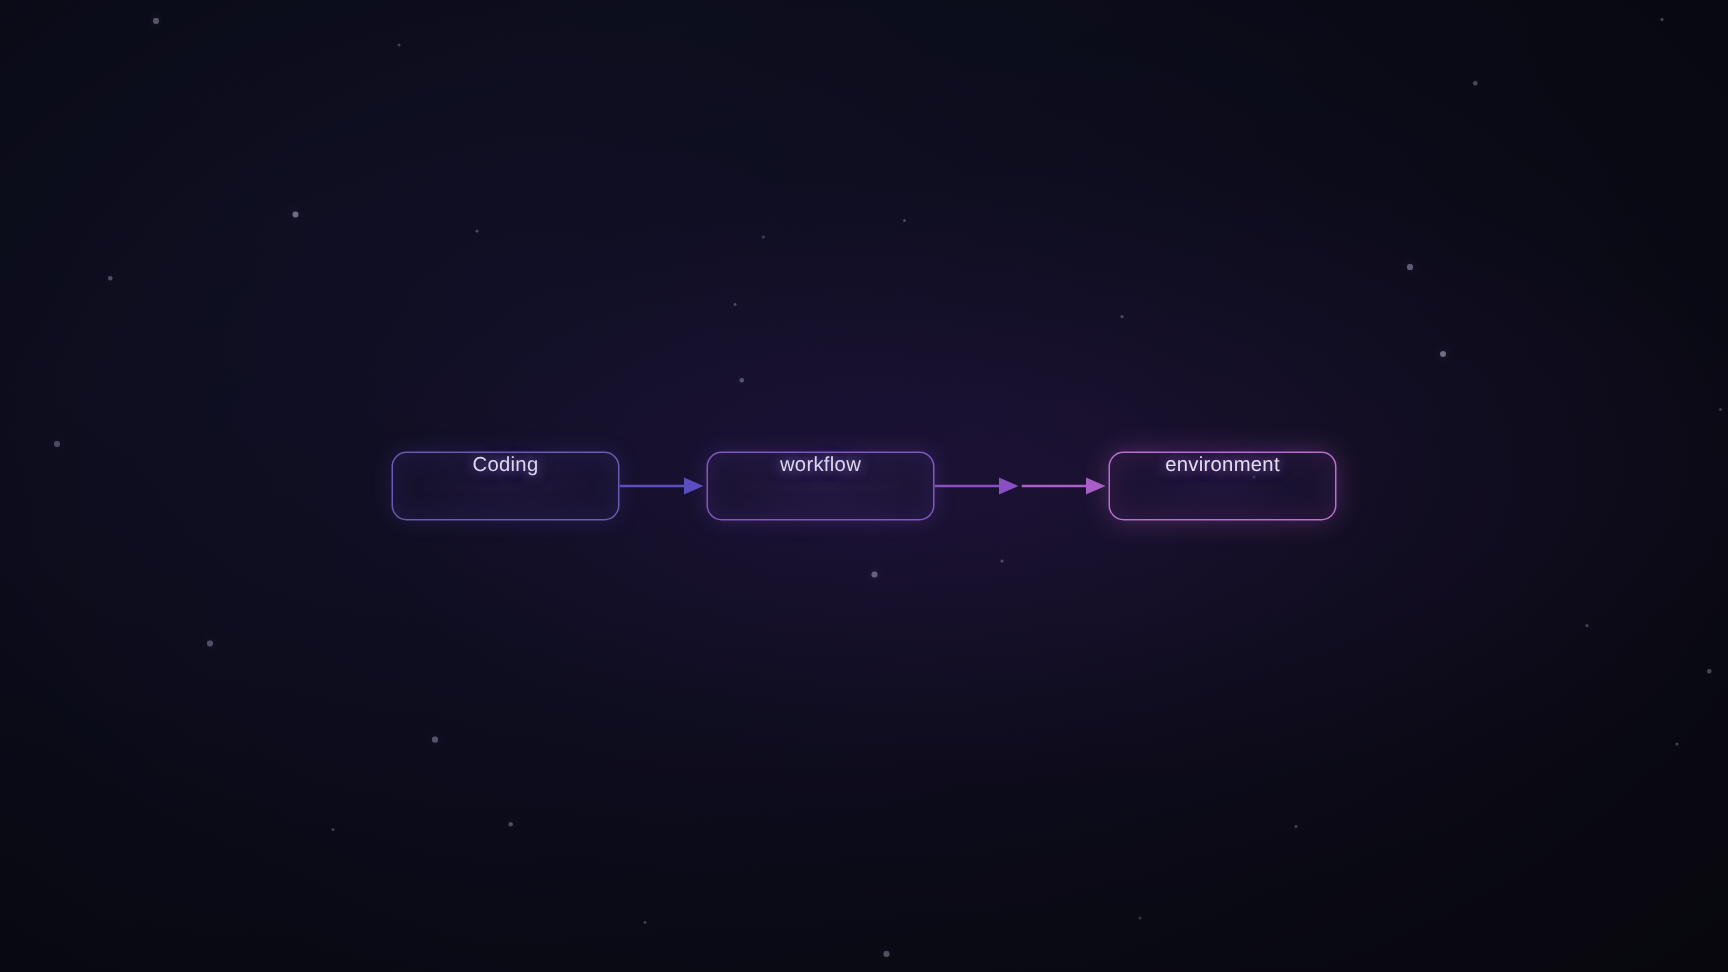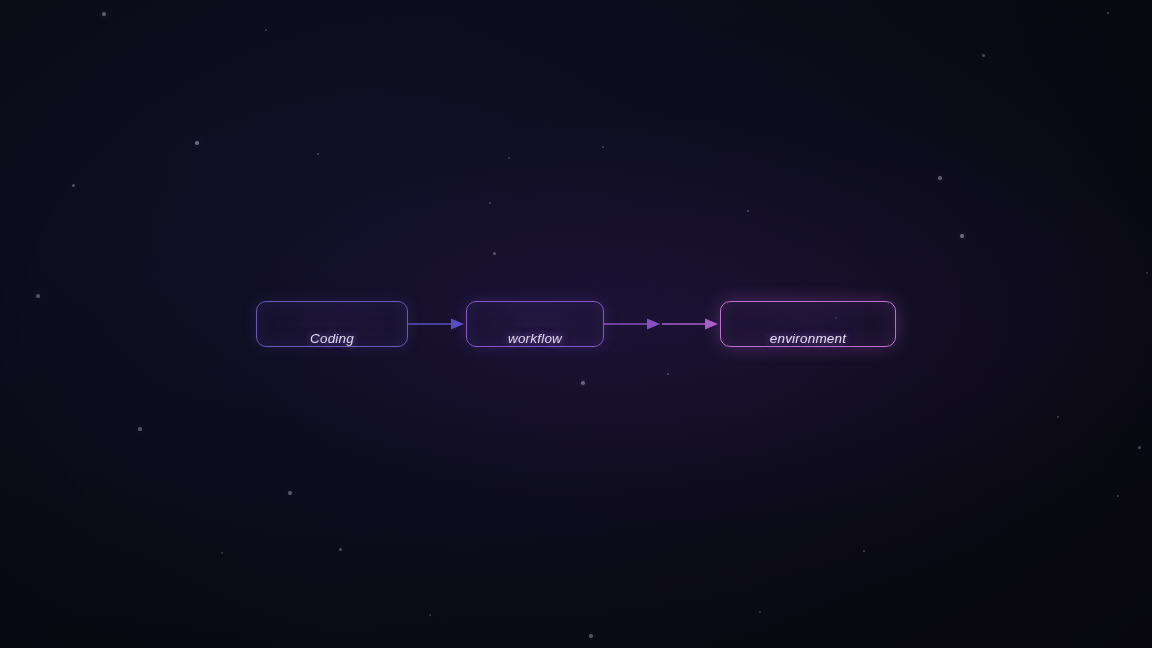--- a/index.html
+++ b/index.html
@@ -60,41 +60,40 @@
     display:flex;
     align-items:center;
     justify-content:center;
   }
 
   .flow-node {
     height:46px;
     border-radius:10px;
     border:1px solid;
     display:flex;
-    align-items:flex-end;
+    align-items:flex-start;
     justify-content:center;
     position:relative;
     background:
       radial-gradient(ellipse 70% 120% at 50% 50%, rgba(120,80,190,0.10), rgba(20,16,42,0.35));
-    font-style: italic;
   }
 
   .flow-node-label {
     font-size:13.5px;
     letter-spacing:0.2px;
     color:#ded7ef;
     white-space:nowrap;
     text-shadow:0 0 7px rgba(190,160,250,0.55), 0 0 14px rgba(150,110,220,0.3);
   }
 
   
   .node-0 { width:152px; border-color:#6b5bb0; box-shadow:0 0 14px rgba(90,75,180,0.22), inset 0 0 18px rgba(55,45,120,0.35); }
-  .node-1 { width:138px; border-color:#8159c4; box-shadow:0 0 14px rgba(120,80,200,0.24), inset 0 0 18px rgba(62,42,118,0.38); }
+  .node-1 { width:152px; border-color:#8159c4; box-shadow:0 0 14px rgba(120,80,200,0.24), inset 0 0 18px rgba(62,42,118,0.38); }
   .node-2 { width:152px; border-color:#9a5ccb; box-shadow:0 0 16px rgba(150,85,205,0.26), inset 0 0 18px rgba(70,40,110,0.40); }
-  .node-3 { width:176px; border-color:#bb6fd0; box-shadow:0 0 18px rgba(190,105,210,0.30), inset 0 0 20px rgba(85,40,100,0.42); }
+  .node-3 { width:152px; border-color:#bb6fd0; box-shadow:0 0 18px rgba(190,105,210,0.30), inset 0 0 20px rgba(85,40,100,0.42); }
 
   .node-3 .flow-node-label { color:#e7dcf2; }
 
   
   .flow-arrow {
     width:58px;
     height:18px;
     position:relative;
     flex:0 0 auto;
   }

